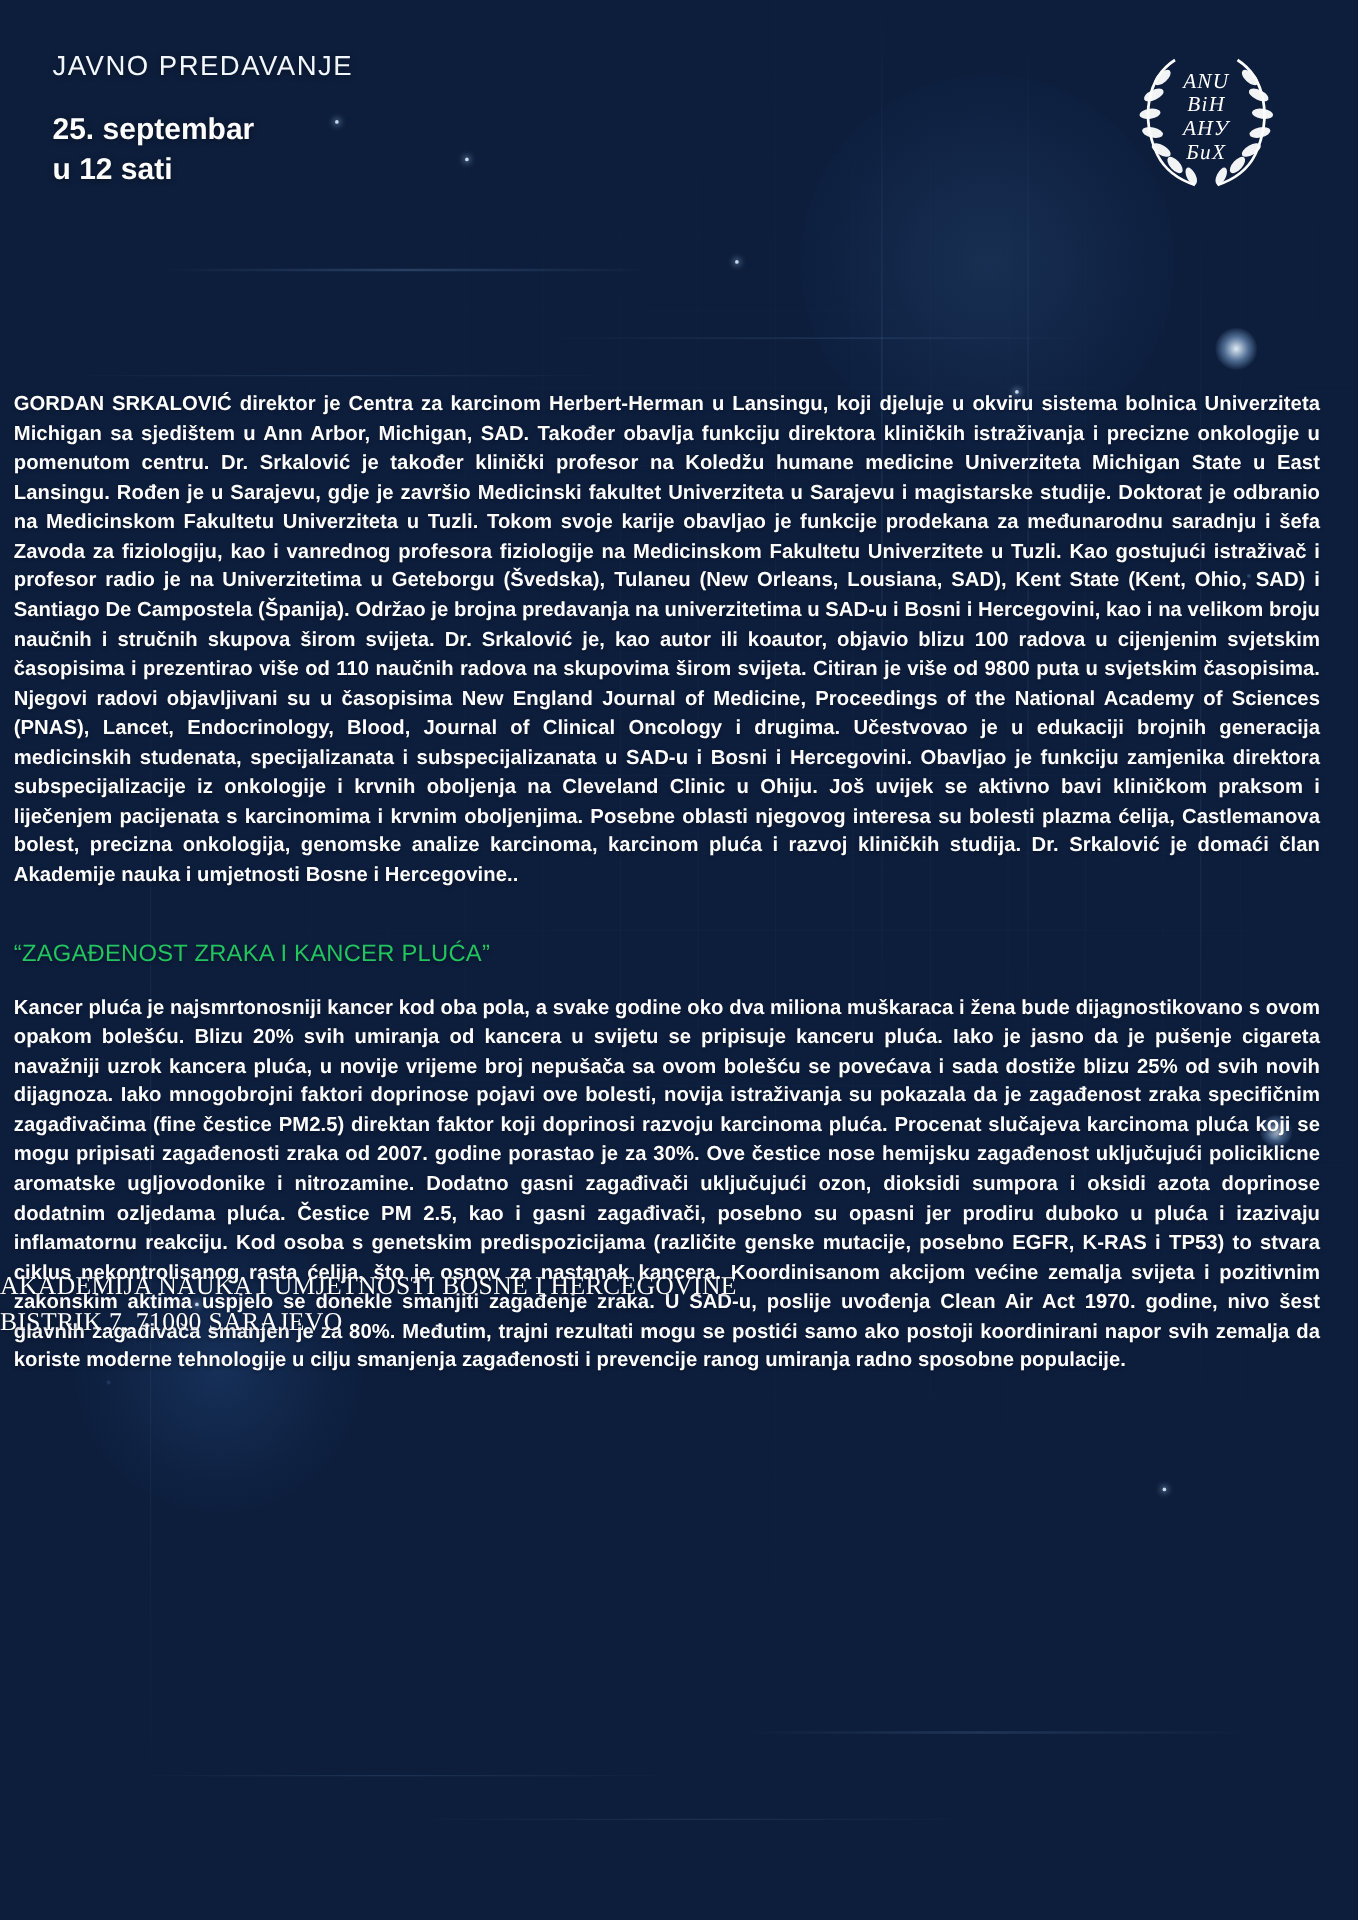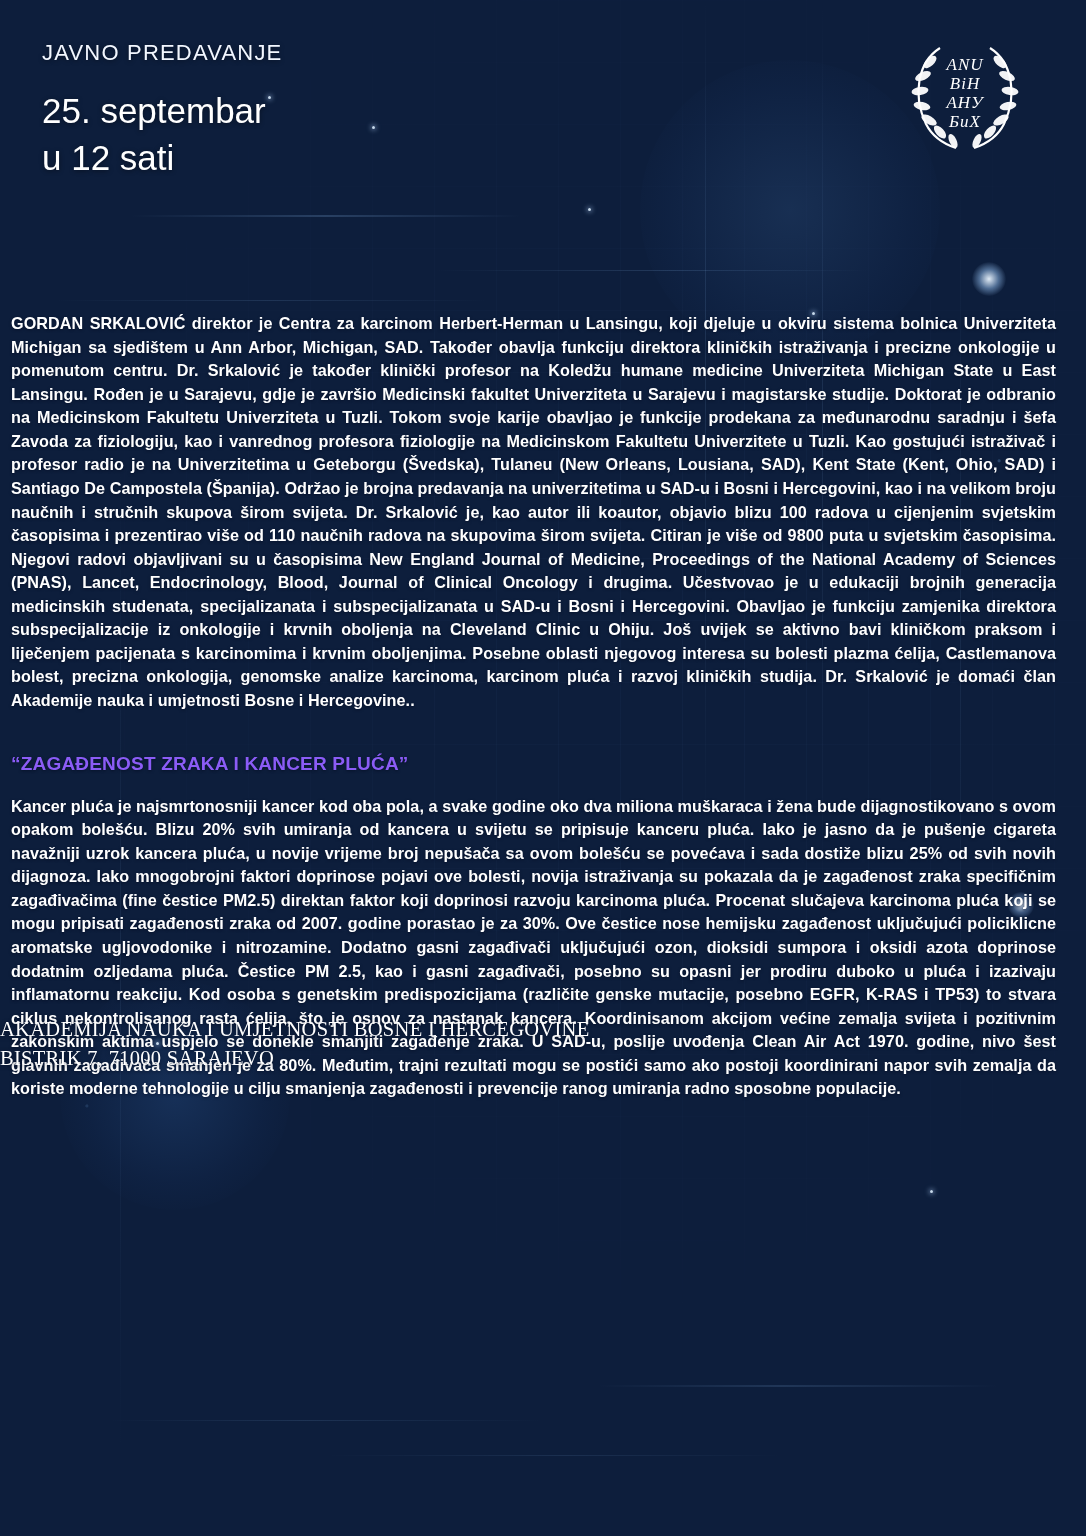--- a/index.html
+++ b/index.html
@@ -92,22 +92,22 @@
   }
   .kicker {
     font-size: 22px;
     letter-spacing: 1.2px;
     font-weight: 400;
     color: #f2f7ff;
     margin: 0 0 22px 0;
     text-shadow: 0 1px 5px rgba(0,0,0,0.45);
   }
   .date-block {
-    font-size: 35px;
-    font-weight: 400;
+    font-size: 24px;
+    font-weight: 700;
     line-height: 1.33;
     color: #ffffff;
     text-shadow: 0 1px 5px rgba(0,0,0,0.45);
     max-width: 420px;
   }
   .date-block div { white-space: pre; }
 
   .logo {
     position: absolute;
     right: 52px;
@@ -129,22 +129,22 @@
     color: #ffffff;
     font-weight: 600;
     letter-spacing: 0.05px;
     text-shadow: 0 1px 3px rgba(0,10,30,0.55);
   }
   .bio { margin-top: 8px; }
   .lead-name { font-weight: 700; }
   .section-title {
     margin: 40px 0 20px 0;
     font-size: 19px;
-    font-weight: 700;
-    color: #8b5cf6;
+    font-weight: 400;
+    color: #22c55e;
     letter-spacing: 0.2px;
     text-shadow: 0 1px 3px rgba(0,10,30,0.6);
   }
 
   
   .footer {
     position: absolute;
     left: 0;
     right: 0;
     bottom: 28px;

